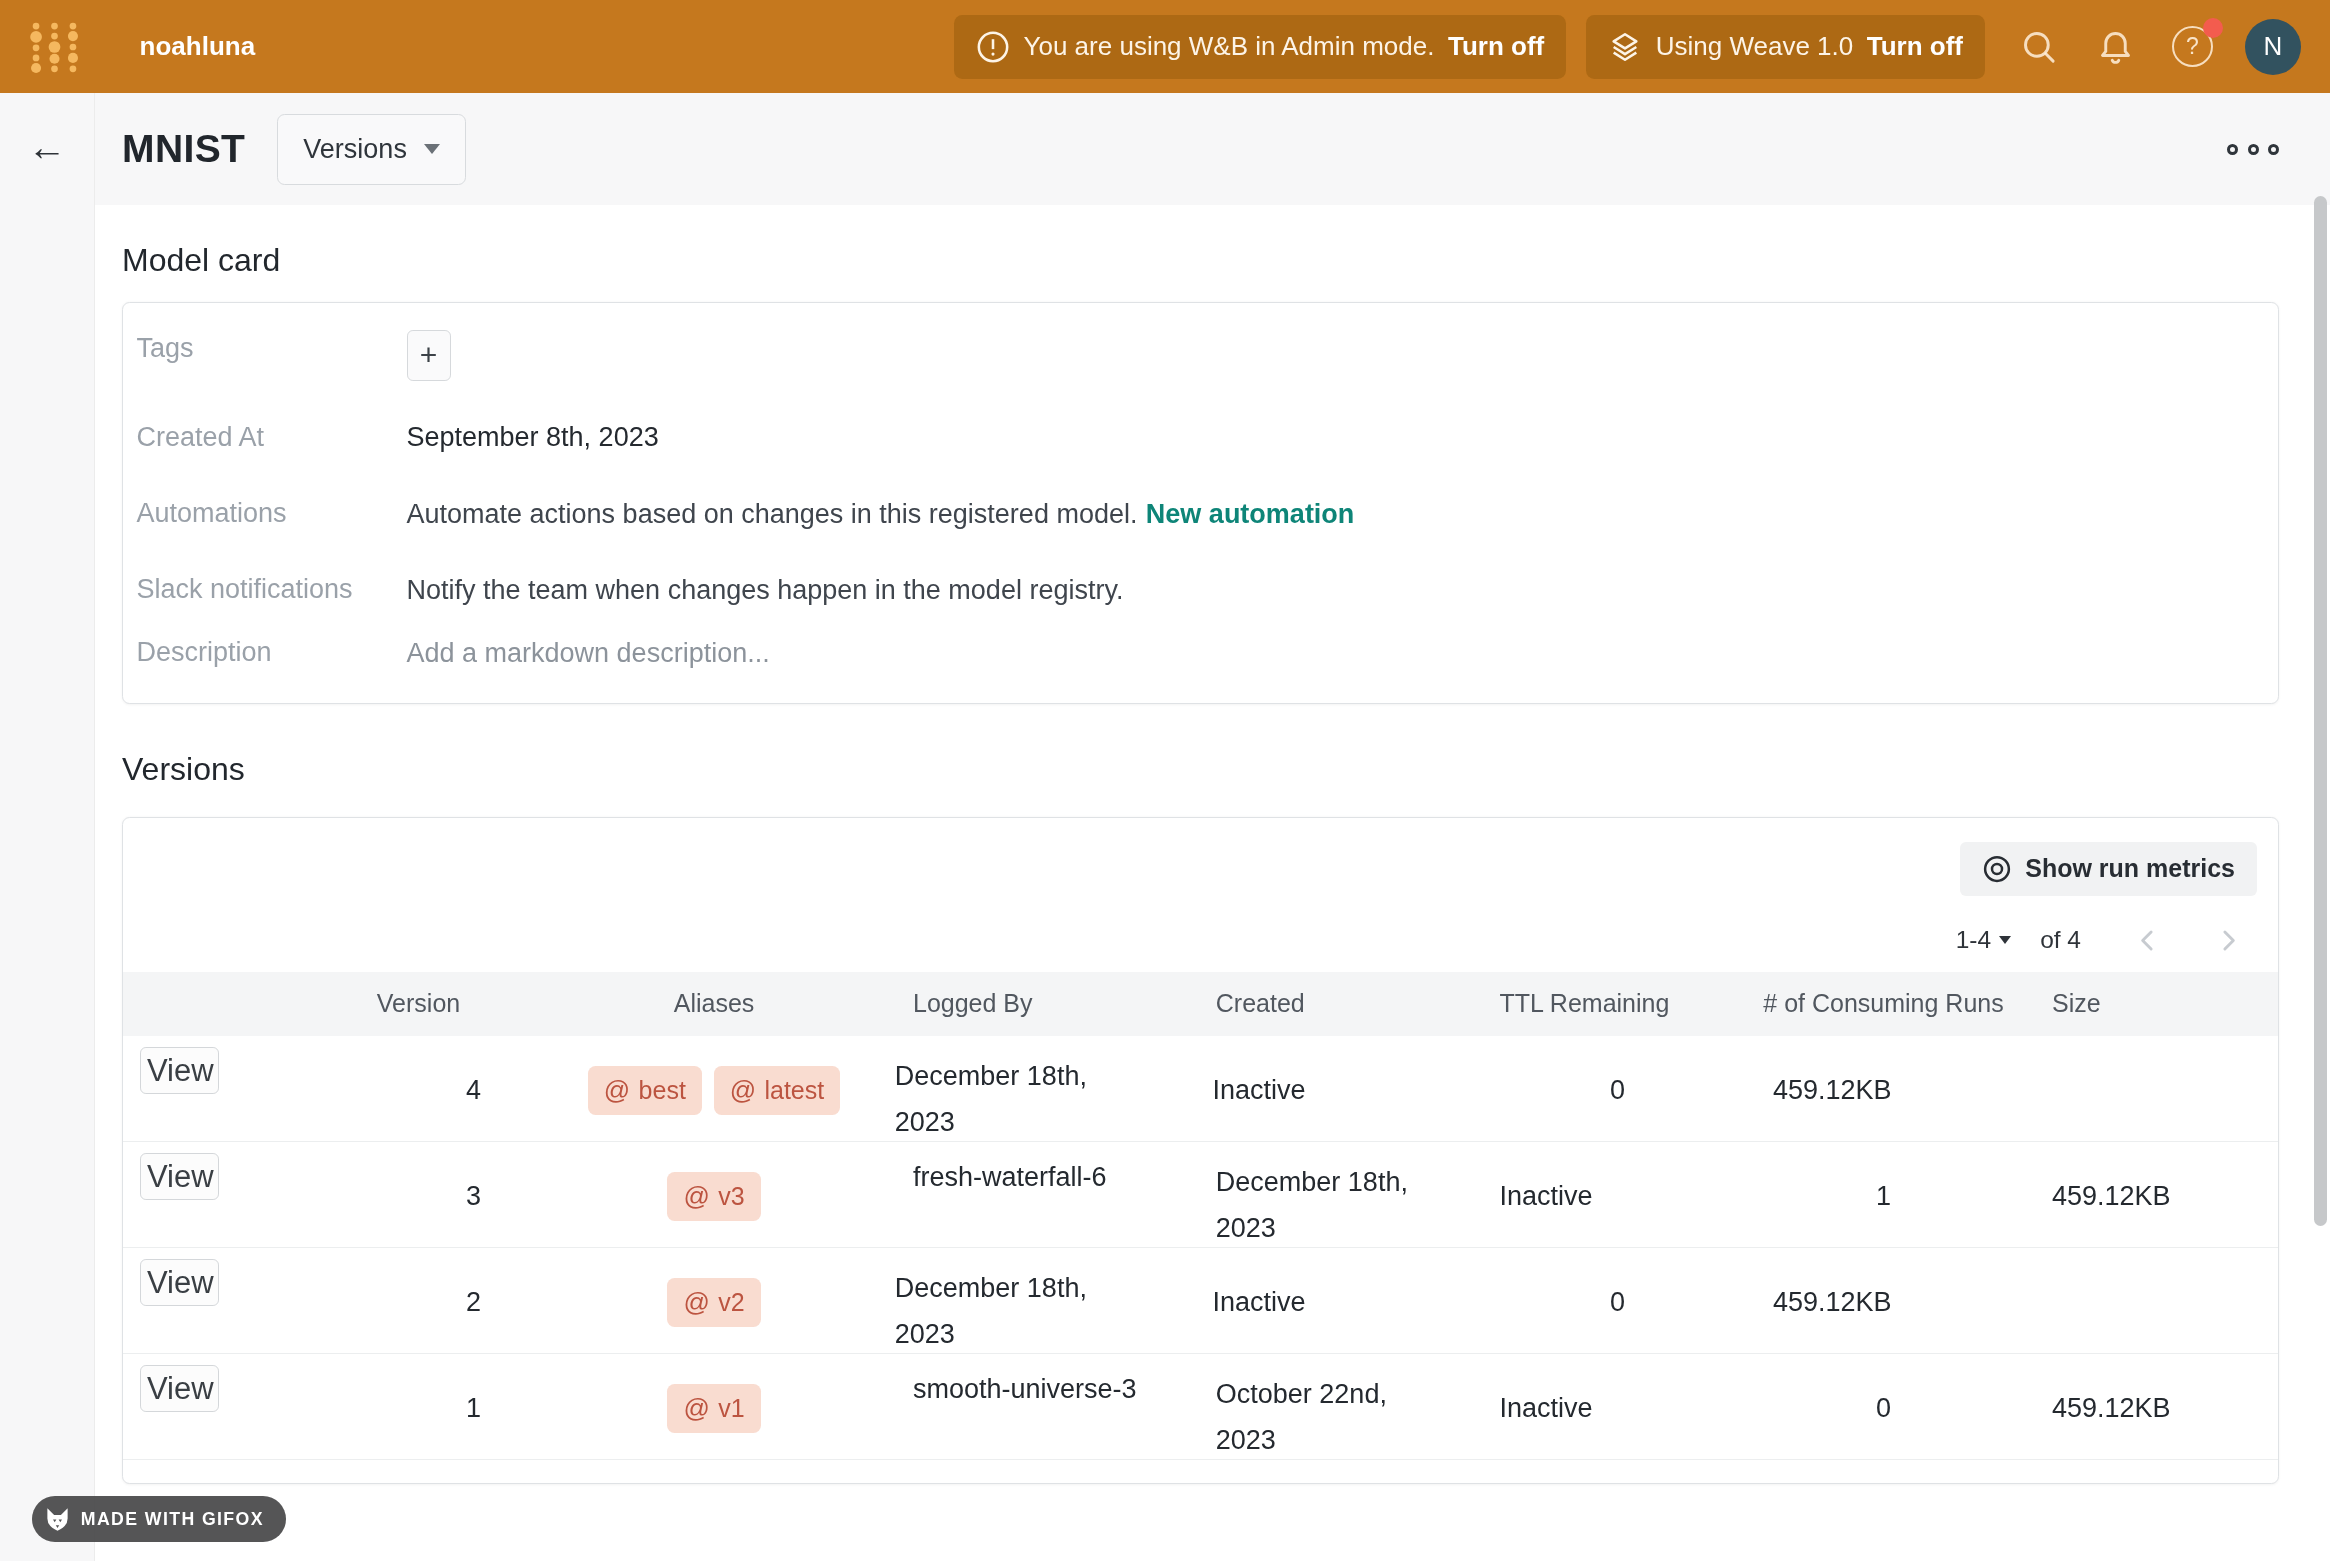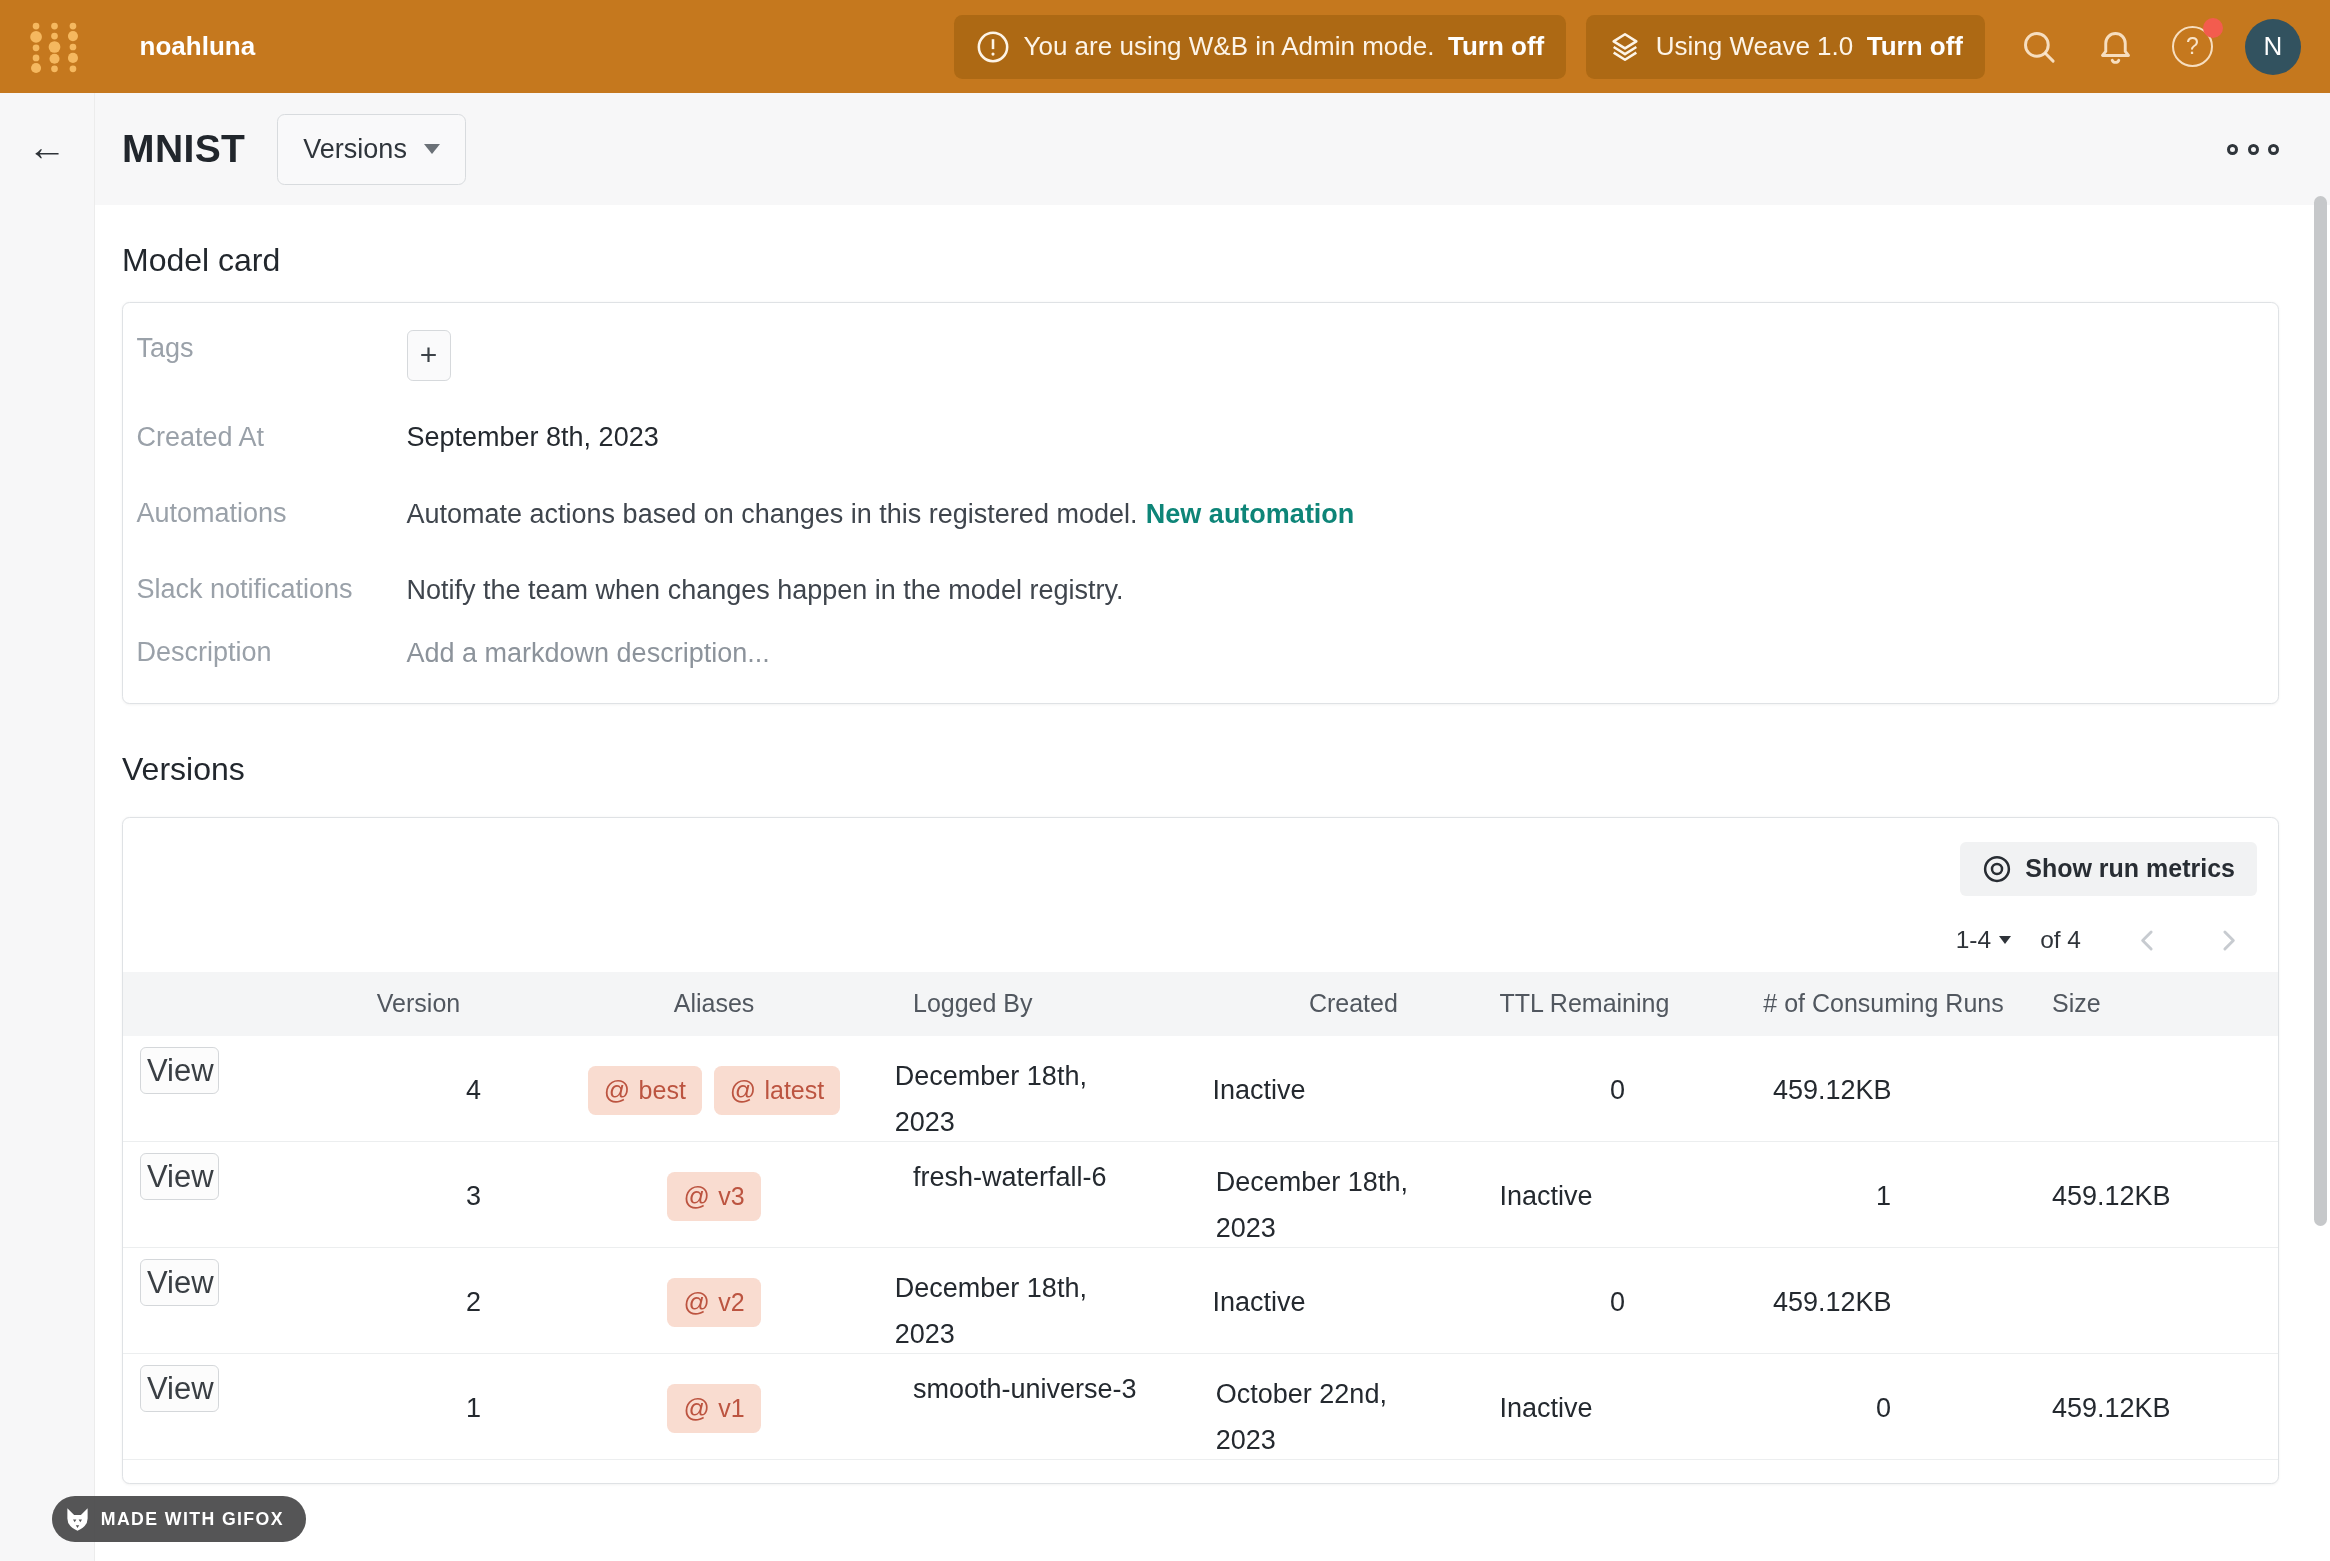--- a/index.html
+++ b/index.html
@@ -74,21 +74,21 @@
   .page-range{display:flex;align-items:center;gap:8px;cursor:pointer;}
   .range-caret{width:0;height:0;border-left:6.8px solid transparent;border-right:6.8px solid transparent;
                border-top:8.4px solid #2E3339;}
   .page-of{margin-left:29px;}
   .pg-chev{background:none;border:none;padding:0;margin-left:52px;cursor:pointer;display:flex;align-items:center;}
 
   .vhead,.vrow{display:grid;grid-template-columns:169px 253px 338px 321px 287px 253px 279px 258px;box-sizing:border-box;}
   .vhead{height:64px;background:#F4F5F6;align-items:center;color:#51575F;font-size:25px;font-weight:500;white-space:nowrap;}
   .h-version,.h-aliases,.h-runs{text-align:center;}
   .h-logged{padding-left:30px;}
-  .h-created{padding-left:11.8px;text-align:center;}
+  .h-created{padding-left:11.8px;}
   .h-ttl{padding-left:8.4px;}
   .h-size{padding-left:29px;}
 
   .vrow{height:106px;border-bottom:0.8px solid #ECEEEF;font-size:27px;color:#24292F;align-items:center;}
   .cell{box-sizing:border-box;min-width:0;}
   .c-view{align-self:start;padding:11.8px 0 0 17px;}
   .view-btn{width:79px;height:47px;background:#FCFCFC;border:0.8px solid #D4D7DA;border-radius:5.9px;
             font-size:31px;color:#3A3F44;cursor:pointer;font-family:inherit;}
   .c-version{text-align:right;padding-right:64px;}
   .c-aliases{display:flex;justify-content:center;align-items:center;gap:11.8px;}
@@ -96,21 +96,21 @@
               background:var(--c-alias_bg,#F9DCD0);color:var(--c-alias_text,#BC5440);font-size:25px;cursor:pointer;}
   .alias-pill .at{font-size:26px;}
   .c-logged{align-self:start;padding:20px 0 0 30px;}
   .c-created{align-self:start;padding:18.6px 0 0 11.8px;}
   .created-text{display:inline-block;width:196px;line-height:1.68;}
   .c-ttl{padding-left:8.4px;}
   .c-runs{text-align:center;}
   .c-size{padding-left:29px;}
 
   
-  .gifox-badge{position:absolute;left:52px;top:1496px;height:46px;padding:0 22px 0 11.8px;border-radius:23px;
+  .gifox-badge{position:absolute;left:32px;top:1496px;height:46px;padding:0 22px 0 11.8px;border-radius:23px;
                background:rgba(70,70,72,.92);display:flex;align-items:center;gap:10px;color:#fff;
                font-size:17.7px;font-weight:700;letter-spacing:1.4px;}
   .scroll-thumb{position:absolute;right:3.4px;top:196px;width:12.7px;height:1030px;border-radius:6.8px;
                 background:#C6C8CA;cursor:grab;}
 </style>
 </head>
 <body>
 
 <div class="screen">
 

